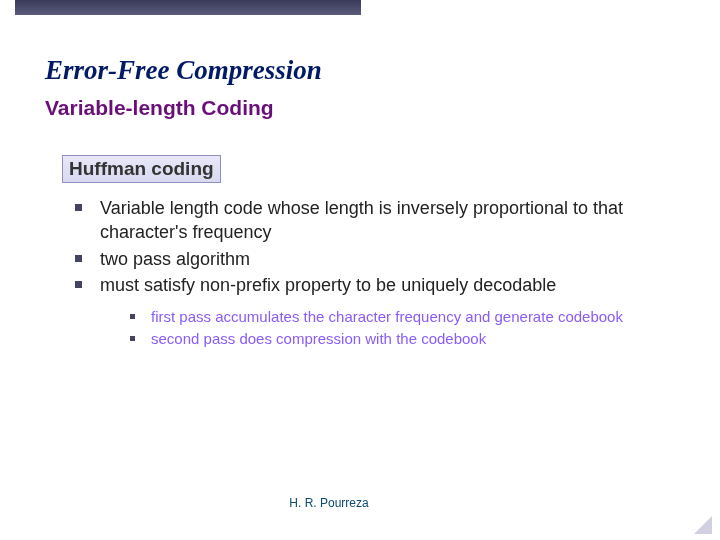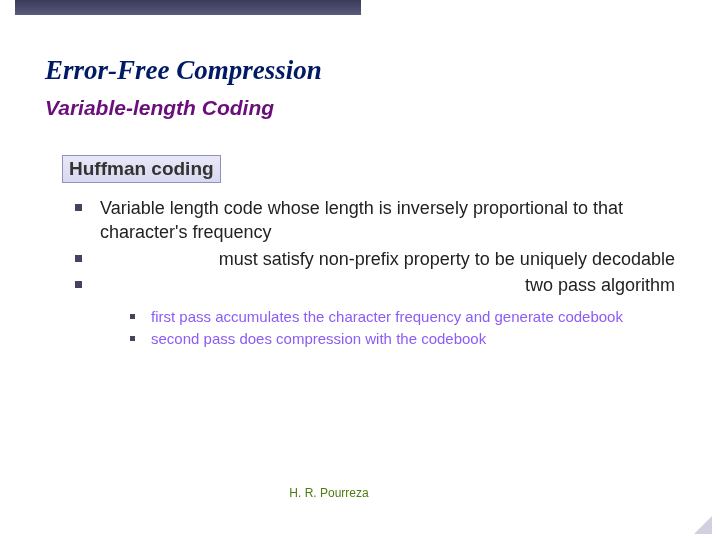--- a/index.html
+++ b/index.html
@@ -27,21 +27,20 @@
     font-style: italic;
     font-weight: bold;
     font-size: 27px;
     color: #001a66;
     font-family: Liberation Serif, serif;
   }
   .subtitle {
     position: absolute;
     top: 96px;
     left: 45px;
-    font-style: italic;
     font-weight: bold;
     font-size: 21px;
     color: #6a0f7a;
     font-family: Verdana, Tahoma, sans-serif;
   }
   .subhead-box {
     position: absolute;
     top: 155px;
     left: 62px;
     padding: 2px 6px 2px 6px;
@@ -54,21 +53,20 @@
   .content {
     position: absolute;
     top: 196px;
     left: 75px;
     width: 600px;
   }
   .bullet-row {
     display: flex;
     align-items: flex-start;
     margin-bottom: 2px;
-    justify-content: space-between;
   }
   .bullet-sq {
     width: 7px;
     height: 7px;
     background: #444460;
     margin-top: 8px;
     margin-right: 18px;
     flex-shrink: 0;
   }
   .bullet-text {
@@ -96,26 +94,26 @@
     flex-shrink: 0;
   }
   .sub-text {
     font-size: 15px;
     color: #8b5cf6;
     line-height: 1.35;
     font-family: Tahoma, Verdana, sans-serif;
   }
   .footer {
     position: absolute;
-    bottom: 40px;
+    bottom: 30px;
     left: 0;
     width: 658px;
     text-align: center;
     font-size: 12px;
-    color: #4d7c0f;
+    color: #0c4a6e;
     font-family: Tahoma, Verdana, sans-serif;
   }
   .corner {
     position: absolute;
     right: 8px;
     bottom: 6px;
     width: 18px;
     height: 18px;
   }
   .corner::before {
@@ -140,25 +138,25 @@
   <span>Huffman coding</span>
 </div>
 
 <div class="content">
   <div class="bullet-row">
     <div class="bullet-sq"></div>
     <div class="bullet-text">Variable length code whose length is inversely proportional to that character's frequency</div>
   </div>
   <div class="bullet-row">
     <div class="bullet-sq"></div>
-    <div class="bullet-text">must satisfy non-prefix property to be uniquely decodable</div>
+    <div class="bullet-text">two pass algorithm</div>
   </div>
   <div class="bullet-row">
     <div class="bullet-sq"></div>
-    <div class="bullet-text">two pass algorithm</div>
+    <div class="bullet-text">must satisfy non-prefix property to be uniquely decodable</div>
   </div>
 
   <div class="sub-content">
     <div class="sub-row">
       <div class="sub-sq"></div>
       <div class="sub-text">first pass accumulates the character frequency and generate codebook</div>
     </div>
     <div class="sub-row">
       <div class="sub-sq"></div>
       <div class="sub-text">second pass does compression with the codebook</div>

